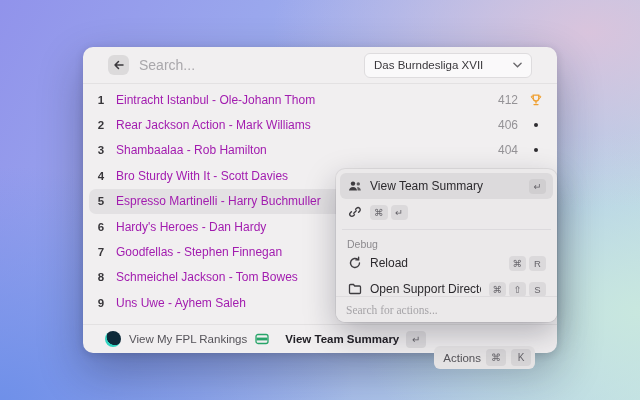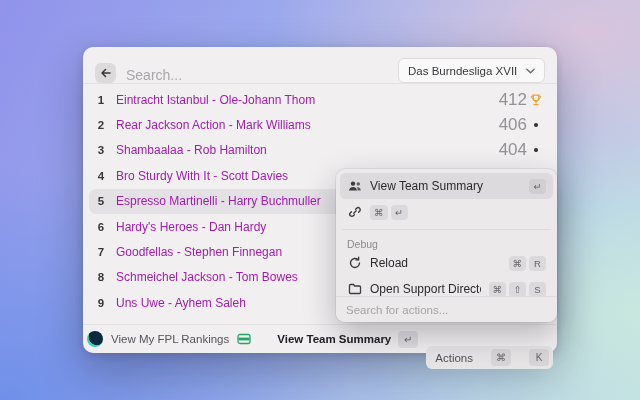--- a/index.html
+++ b/index.html
@@ -12,61 +12,61 @@
       radial-gradient(75% 75% at 100% 78%, rgba(201,232,222,.95) 0%, rgba(201,232,222,0) 60%),
       radial-gradient(85% 90% at 0% 100%, #6f90e9 0%, rgba(111,144,233,0) 65%),
       linear-gradient(118deg, #9193eb 0%, #9fb2ee 48%, #bfdde7 100%);
   }
   .window {
     position:absolute; left:83px; top:47px; width:474px; height:306px;
     background:#f1eff0; border-radius:10px;
     box-shadow:0 18px 45px rgba(20,20,40,.32), 0 2px 8px rgba(20,20,40,.15);
   }
   
-  .header { height:37px; display:flex; align-items:flex-end; gap:10px; padding:0 12px; border-bottom:1px solid #e3e1e2; }
+  .header { height:37px; display:flex; align-items:center; gap:10px; padding:0 25px; border-bottom:1px solid #e3e1e2; }
   .back-btn { width:21px; height:20px; border-radius:6px; background:#dcdadb; display:flex; align-items:center; justify-content:center; flex:none; cursor:default; }
   .search-input { flex:1; border:none; background:transparent; font-size:14px; color:#3a383c; outline:none; font-family:inherit; min-width:0; }
   .search-input::placeholder { color:#a9a7ab; }
-  .dropdown { width:147px; height:25px; background:#faf9fa; border:1px solid #dedcde; border-radius:6px; display:flex; align-items:center; justify-content:space-between; padding:0 9px; flex:none; }
+  .dropdown { width:168px; height:25px; background:#faf9fa; border:1px solid #dedcde; border-radius:6px; display:flex; align-items:center; justify-content:space-between; padding:0 9px; flex:none; }
   .dropdown-value { font-size:11.5px; color:#3a383c; white-space:nowrap; }
   
   .list { padding-top:3px; }
   .row { height:25.4px; display:flex; align-items:center; margin:0 6px; border-radius:7px; padding-right:8px; }
   .row.selected { background:#e3e1e3; }
   .rank { width:24px; text-align:center; font-size:11.5px; font-weight:700; color:#38363a; flex:none; }
   .row-label { flex:1; font-size:12px; color:#a21caf; padding-left:3px; white-space:nowrap; overflow:hidden; }
-  .points { font-size:17px; color:#949296; margin-right:2px; }
+  .points { font-size:12px; color:#949296; margin-right:11px; }
   .accessory { width:14px; display:flex; justify-content:center; align-items:center; flex:none; }
   .dot { width:4px; height:4px; border-radius:50%; background:#2e2c30; }
   
-  .footerbar { position:absolute; left:0; right:0; bottom:0; height:29px; border-top:1px solid #e3e1e2; display:flex; align-items:center; gap:8px; padding:0 4px; }
+  .footerbar { position:absolute; left:0; right:0; bottom:0; height:29px; border-top:1px solid #e3e1e2; display:flex; align-items:center; gap:8px; padding:0 22px; }
   .fpl-icon { width:16px; height:16px; border-radius:50%; flex:none;
     background:radial-gradient(circle at 62% 36%, #0e2a3a 0 56%, #31d3c0 60% 100%); }
   .footer-left-label { font-size:11.5px; color:#555359; }
   .spacer { flex:1; }
   .key-chip { min-width:20px; height:17px; background:#dedcde; border-radius:4px; display:flex; align-items:center; justify-content:center; font-size:10px; color:#66646a; padding:0 4px; }
   .primary-action { display:flex; align-items:center; gap:7px; cursor:default; }
   .primary-label { font-size:11.5px; font-weight:700; color:#232127; }
-  .actions-group { display:flex; align-items:center; gap:18px; background:#e6e4e5; border-radius:6px; padding:3px 4px 3px 9px; cursor:default;margin-top:37px; }
+  .actions-group { display:flex; align-items:center; gap:5px; background:#e6e4e5; border-radius:6px; padding:3px 4px 3px 9px; cursor:default;margin-top:37px; }
   .actions-label { font-size:11.5px; color:#555359; }
   .actions-group .key-chip { background:#d7d5d7; }
   
   .panel { position:absolute; left:336px; top:169px; width:221px; height:153px; background:#ebe9ea; border-radius:9px;
     box-shadow:0 12px 32px rgba(20,20,40,.28), 0 0 0 1px rgba(0,0,0,.06); }
   .panel-items { position:absolute; top:0; left:0; right:0; bottom:26px; overflow:hidden; padding:4px; }
   .action-item { height:26px; display:flex; align-items:center; gap:8px; padding:0 7px; border-radius:6px; cursor:default; }
   .action-item.selected { background:#dcdadc; }
   .action-icon { width:15px; display:flex; justify-content:center; flex:none; }
   .action-label { flex:1; font-size:12px; color:#2c2a2e; white-space:nowrap; overflow:hidden; }
   .keys { display:flex; gap:3px; }
   .panel .key-chip { min-width:17px; height:15px; font-size:9.5px; background:#dbd9db; }
   .action-item.selected .key-chip { background:#d0ced0; }
   .panel-divider { height:1px; background:#dcdadd; margin:4px 2px; }
   .section-label { font-size:10.5px; color:#8c8a8e; padding:4px 7px 3px; height:16px; }
-  .panel-footer { position:absolute; left:0; right:0; bottom:0; height:26px; border-top:1px solid #dedcde; display:flex; align-items:center; padding:0 10px; border-radius:0 0 9px 9px; background:#ebe9ea; }
+  .panel-footer { position:absolute; left:0; right:0; bottom:0; height:26px; border-top:1px solid #dedcde; display:flex; align-items:center; padding:0 10px; border-radius:0 0 9px 9px; background:#ebe9ea;font-family:Liberation Serif, serif; }
   .panel-search { border:none; background:transparent; outline:none; font-family:inherit; font-size:11.5px; color:#3a383c; width:100%; }
   .panel-search::placeholder { color:#a6a4a8; }
 </style>
 </head>
 <body>
 
 <div class="window">
 
   <div class="header">
     <div class="back-btn">

